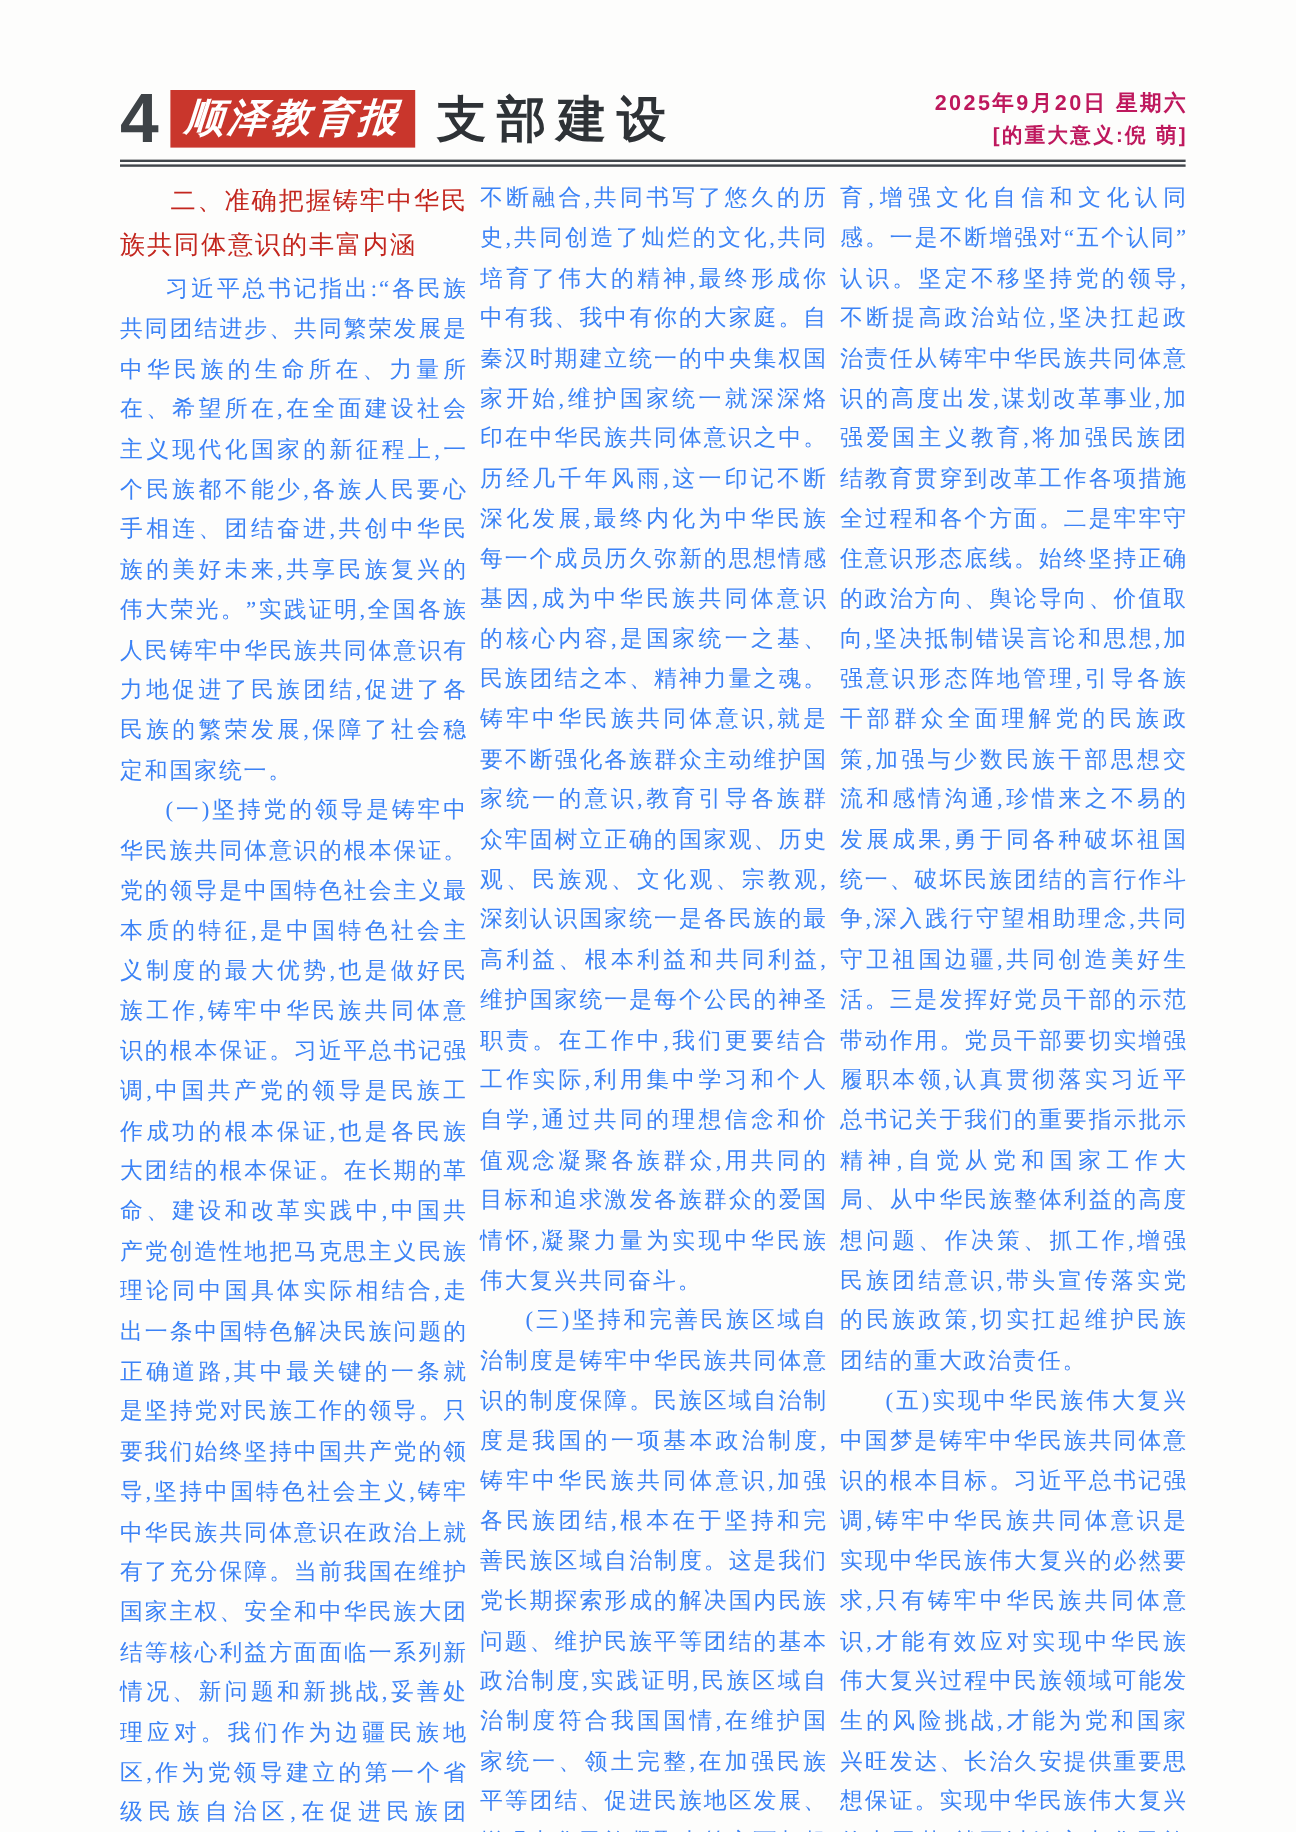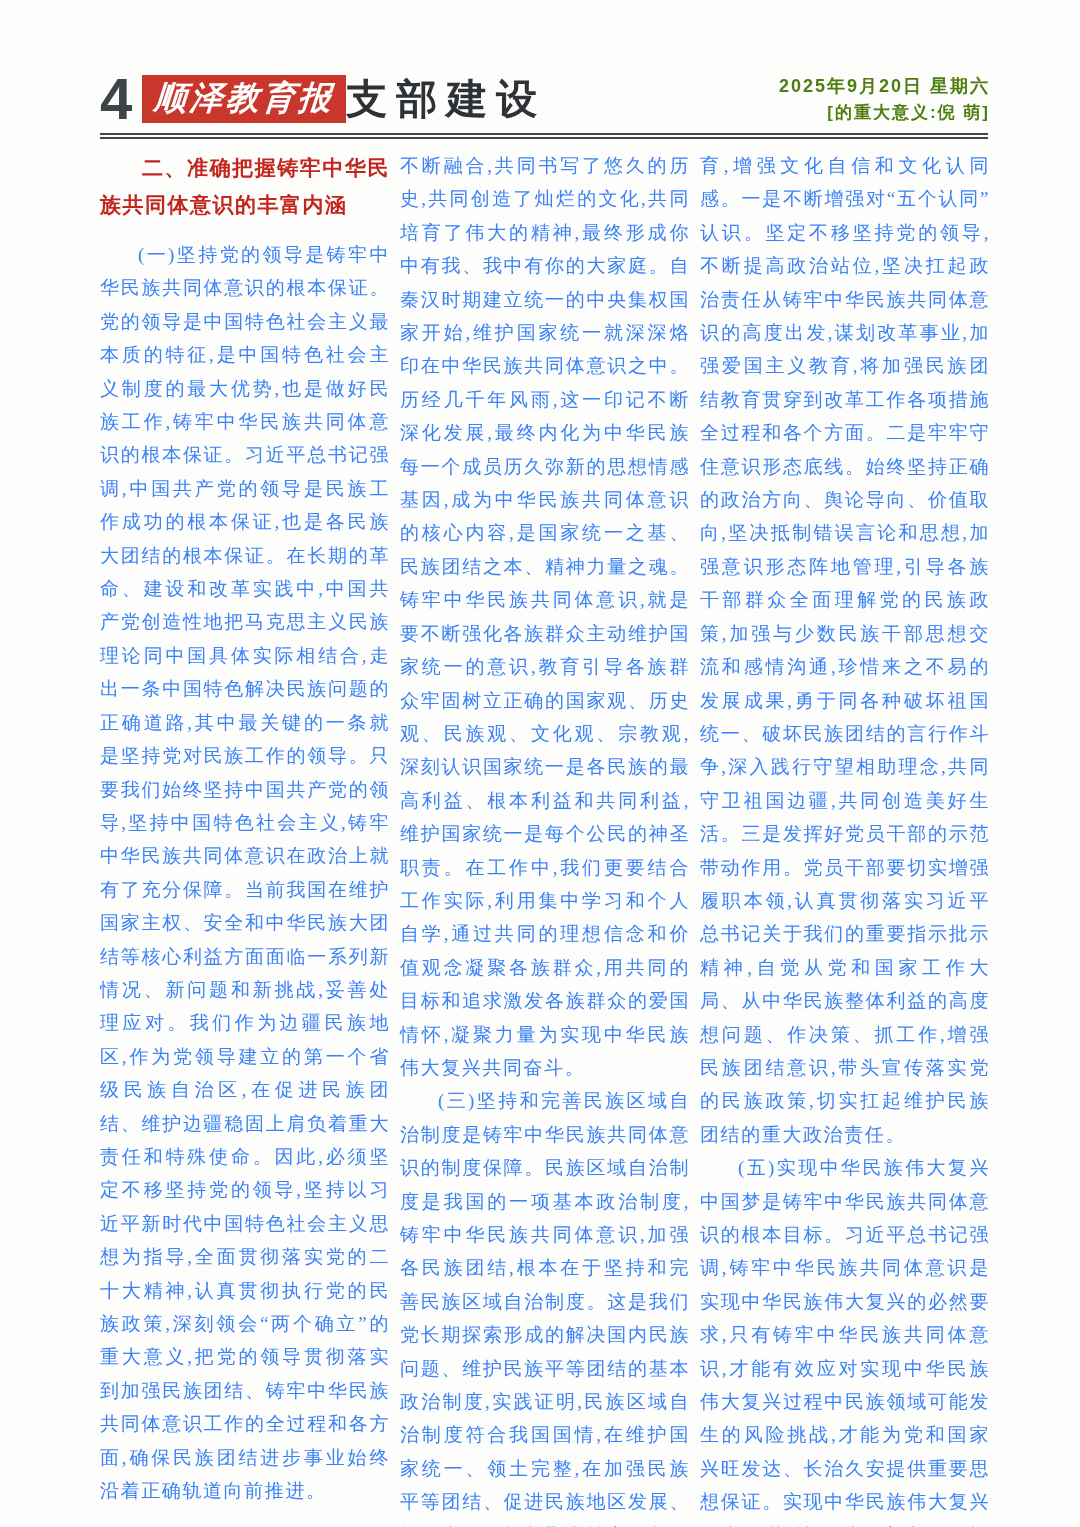--- a/index.html
+++ b/index.html
@@ -33,52 +33,52 @@
     font-family:"DejaVu Serif","Liberation Serif",serif;
     font-style:italic;
     font-weight:bold;
     font-size:33px; line-height:1.1;
     letter-spacing:3px;
     transform:skewX(-4deg); display:inline-block;
   }
   .section-title {
     font-family:"Liberation Sans","DejaVu Sans",sans-serif;
     font-size:41px; font-weight:bold; color:#2e3236;
-    letter-spacing:9px; margin-left:0; line-height:1;
+    letter-spacing:9px; margin-left:18px; line-height:1;
   }
   .header-meta {
     margin-left:auto; text-align:right;
     font-family:"Liberation Sans","DejaVu Sans",sans-serif;
-    color:#4d7c0f;
+    color:#be185d;
   }
   .date-line { font-size:18px; font-weight:bold; letter-spacing:2px; line-height:1.5; }
   .editor-line { font-size:17px; font-weight:bold; letter-spacing:2px; line-height:1.5; }
 
   .header-rule {
     position:absolute; left:100px; top:133px; width:888px; height:6px;
     border-top:2px solid #41464b;
     border-bottom:2px solid #41464b;
   }
 
   
   .columns {
     position:absolute; left:100px; top:149px; width:890px;
     display:flex; gap:10px;
   }
   .col { width:290px; }
   .article-heading {
     font-family:"Liberation Sans","DejaVu Sans",sans-serif;
-    font-size:21px; font-weight:bold;
+    font-size:21px; font-weight:normal;
     color:#c3261e;
     line-height:37px;
     letter-spacing:1.5px;
     text-indent:2em;
     text-align:justify;
     word-break:break-all;
-    margin-bottom:15px;
+    margin-bottom:2px;
   }
   .para {
     font-size:19px;
     line-height:33.4px;
     letter-spacing:1.6px;
     color:#3b82f6;
     text-align:justify;
     text-justify:inter-character;
     word-break:break-all;
   }
@@ -99,20 +99,21 @@
       <div class="date-line">2025年9月20日 星期六</div>
       <div class="editor-line">[的重大意义:倪 萌]</div>
     </div>
   </header>
 
   <div class="header-rule"></div>
 
   <main class="columns" id="columns">
       <div class="col">
         <h2 class="article-heading">二、准确把握铸牢中华民族共同体意识的丰富内涵</h2>
+        <p class="para indent">习近平总书记指出:“各民族共同团结进步、共同繁荣发展是中华民族的生命所在、力量所在、希望所在,在全面建设社会主义现代化国家的新征程上,一个民族都不能少,各族人民要心手相连、团结奋进,共创中华民族的美好未来,共享民族复兴的伟大荣光。”实践证明,全国各族人民铸牢中华民族共同体意识有力地促进了民族团结,促进了各民族的繁荣发展,保障了社会稳定和国家统一。</p>
         <p class="para indent">(一)坚持党的领导是铸牢中华民族共同体意识的根本保证。党的领导是中国特色社会主义最本质的特征,是中国特色社会主义制度的最大优势,也是做好民族工作,铸牢中华民族共同体意识的根本保证。习近平总书记强调,中国共产党的领导是民族工作成功的根本保证,也是各民族大团结的根本保证。在长期的革命、建设和改革实践中,中国共产党创造性地把马克思主义民族理论同中国具体实际相结合,走出一条中国特色解决民族问题的正确道路,其中最关键的一条就是坚持党对民族工作的领导。只要我们始终坚持中国共产党的领导,坚持中国特色社会主义,铸牢中华民族共同体意识在政治上就有了充分保障。当前我国在维护国家主权、安全和中华民族大团结等核心利益方面面临一系列新情况、新问题和新挑战,妥善处理应对。我们作为边疆民族地区,作为党领导建立的第一个省级民族自治区,在促进民族团结、维护边疆稳固上肩负着重大责任和特殊使命。因此,必须坚定不移坚持党的领导,坚持以习近平新时代中国特色社会主义思想为指导,全面贯彻落实党的二十大精神,认真贯彻执行党的民族政策,深刻领会“两个确立”的重大意义,把党的领导贯彻落实到加强民族团结、铸牢中华民族共同体意识工作的全过程和各方面,确保民族团结进步事业始终沿着正确轨道向前推进。</p>
       </div>
       <div class="col">
         <p class="para">不断融合,共同书写了悠久的历史,共同创造了灿烂的文化,共同培育了伟大的精神,最终形成你中有我、我中有你的大家庭。自秦汉时期建立统一的中央集权国家开始,维护国家统一就深深烙印在中华民族共同体意识之中。历经几千年风雨,这一印记不断深化发展,最终内化为中华民族每一个成员历久弥新的思想情感基因,成为中华民族共同体意识的核心内容,是国家统一之基、民族团结之本、精神力量之魂。铸牢中华民族共同体意识,就是要不断强化各族群众主动维护国家统一的意识,教育引导各族群众牢固树立正确的国家观、历史观、民族观、文化观、宗教观,深刻认识国家统一是各民族的最高利益、根本利益和共同利益,维护国家统一是每个公民的神圣职责。在工作中,我们更要结合工作实际,利用集中学习和个人自学,通过共同的理想信念和价值观念凝聚各族群众,用共同的目标和追求激发各族群众的爱国情怀,凝聚力量为实现中华民族伟大复兴共同奋斗。</p>
         <p class="para indent">(三)坚持和完善民族区域自治制度是铸牢中华民族共同体意识的制度保障。民族区域自治制度是我国的一项基本政治制度,铸牢中华民族共同体意识,加强各民族团结,根本在于坚持和完善民族区域自治制度。这是我们党长期探索形成的解决国内民族问题、维护民族平等团结的基本政治制度,实践证明,民族区域自治制度符合我国国情,在维护国家统一、领土完整,在加强民族平等团结、促进民族地区发展、增强中华民族凝聚力等方面都起到了重要作用。</p>
       </div>
       <div class="col">
         <p class="para">育,增强文化自信和文化认同感。一是不断增强对“五个认同”认识。坚定不移坚持党的领导,不断提高政治站位,坚决扛起政治责任从铸牢中华民族共同体意识的高度出发,谋划改革事业,加强爱国主义教育,将加强民族团结教育贯穿到改革工作各项措施全过程和各个方面。二是牢牢守住意识形态底线。始终坚持正确的政治方向、舆论导向、价值取向,坚决抵制错误言论和思想,加强意识形态阵地管理,引导各族干部群众全面理解党的民族政策,加强与少数民族干部思想交流和感情沟通,珍惜来之不易的发展成果,勇于同各种破坏祖国统一、破坏民族团结的言行作斗争,深入践行守望相助理念,共同守卫祖国边疆,共同创造美好生活。三是发挥好党员干部的示范带动作用。党员干部要切实增强履职本领,认真贯彻落实习近平总书记关于我们的重要指示批示精神,自觉从党和国家工作大局、从中华民族整体利益的高度想问题、作决策、抓工作,增强民族团结意识,带头宣传落实党的民族政策,切实扛起维护民族团结的重大政治责任。</p>
         <p class="para indent">(五)实现中华民族伟大复兴中国梦是铸牢中华民族共同体意识的根本目标。习近平总书记强调,铸牢中华民族共同体意识是实现中华民族伟大复兴的必然要求,只有铸牢中华民族共同体意识,才能有效应对实现中华民族伟大复兴过程中民族领域可能发生的风险挑战,才能为党和国家兴旺发达、长治久安提供重要思想保证。实现中华民族伟大复兴的中国梦,就要以铸牢中华民族共同体意识为主线,把民族团结进步工作作为基础性事业抓紧抓好。要全面贯彻新时代党的民族理论和民族政策,坚持共同团结奋斗、共同繁荣发展,促进各民族像石榴籽一样紧紧抱在一起,更加紧密地团结在以习近平同志为核心的党中央周围,坚定信心,不断推进我国民族团结进步事业向前发展,不断推进国家治理体系和治理能力现代化,为实现“两个一百年”奋斗目标、实现中华民族伟大复兴中国梦的目标不断奋进。</p>
       </div>

